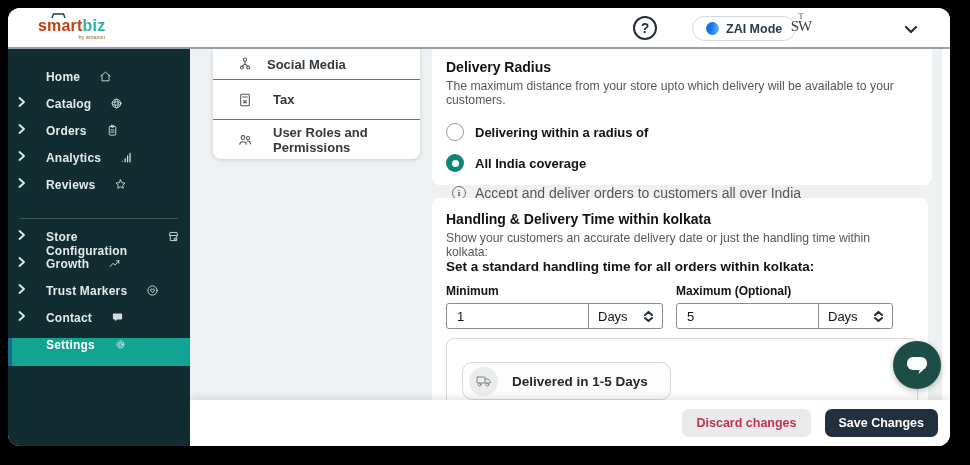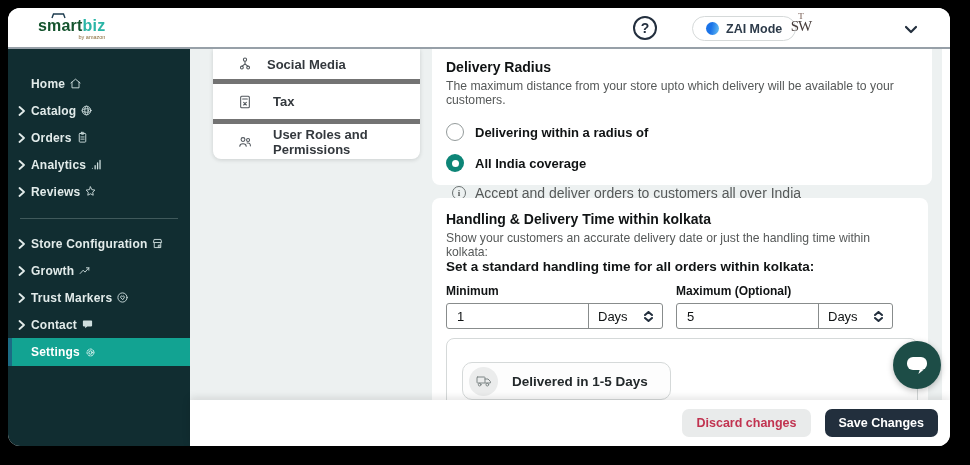--- a/index.html
+++ b/index.html
@@ -7,59 +7,59 @@
   *{box-sizing:border-box;}
   #window{position:absolute;left:8px;top:8px;width:942px;height:438px;background:#fff;
     border-radius:12px;overflow:hidden;}
 
   
   .header{position:absolute;left:0;top:0;width:942px;height:41px;background:#fff;
     border-bottom:2px solid #97a0a8;z-index:9;}
   .logo{position:absolute;left:30px;top:5px;line-height:1;}
   .logo .awning{display:block;margin-left:13px;margin-bottom:-1px;}
   .logo .word{font-size:16px;font-weight:700;letter-spacing:.2px;}
-  .logo .smart{color:#14532d;}
+  .logo .smart{color:#c2410c;}
   .logo .biz{color:#2ab5a6;}
   .logo .byline{display:block;text-align:right;font-size:5.5px;color:#8a6d3b;margin-top:1px;}
   .help-circle{position:absolute;left:625px;top:8px;width:24px;height:24px;border:2px solid #232f3e;
     border-radius:50%;display:flex;align-items:center;justify-content:center;
     font-size:14px;font-weight:700;color:#232f3e;cursor:pointer;}
   .zai-pill{position:absolute;left:684px;top:8px;height:25px;border:1px solid #d5d9d9;background:#fff;
     border-radius:999px;display:flex;align-items:center;gap:7px;padding:0 13px;cursor:pointer;}
   .zai-dot{width:13px;height:13px;border-radius:50%;background:linear-gradient(100deg,#1a73e8 40%,#66c0f4);}
   .zai-label{font-size:12.5px;font-weight:700;color:#2c3a49;}
   .monogram{position:absolute;left:778px;top:4px;width:30px;text-align:center;
     font-family:"Liberation Serif","DejaVu Serif",serif;color:#463c3a;line-height:1;}
   .monogram .mg-top{display:block;font-size:9px;letter-spacing:0;color:#6e5349;}
   .monogram .mg-main{display:block;font-size:15px;letter-spacing:-1px;margin-top:-2px;}
   .acct-chevron{position:absolute;left:896px;top:12px;cursor:pointer;}
 
   
   .sidebar{position:absolute;left:0;top:41px;width:182px;height:397px;background:#112d31;z-index:8;
     padding-top:21px;}
-  .side-item{display:flex;align-items:center;height:27px;padding:0 10px 0 10px;gap:4px;cursor:pointer;}
+  .side-item{display:flex;align-items:flex-start;height:27px;padding:0 10px 0 10px;gap:19px;cursor:pointer;}
   .side-chev{width:9px;display:flex;align-items:center;flex:0 0 9px;}
   .side-label{font-size:12px;font-weight:700;color:#e2ebea;letter-spacing:.2px;}
   .side-ic{display:flex;align-items:center;color:#cfdede;}
   .side-ic svg{stroke:currentColor;fill:none;stroke-width:1.7;stroke-linecap:round;stroke-linejoin:round;}
   .side-divider{border-top:1px solid #40595b;margin:13px 12px 11px 12px;}
   .side-item.selected{background:#12a392;position:relative;height:28px;}
   .side-item.selected::before{content:"";position:absolute;left:0;top:0;width:4px;height:100%;background:#1b6b84;}
   .side-item.selected .side-label{color:#ffffff;}
   .side-item.selected .side-ic{color:#eafaf7;}
 
   
   .content-bg{position:absolute;left:182px;top:41px;width:752px;height:397px;background:#edf1f1;}
 
   
   .menu-card{position:absolute;left:205px;top:41px;width:207px;height:110px;background:#fff;
     border-radius:0 0 8px 8px;box-shadow:0 1px 4px rgba(15,17,17,.15);overflow:hidden;z-index:2;}
   .menu-row{display:flex;align-items:center;gap:14px;height:40px;padding:0 24px;cursor:pointer;}
   .menu-row:first-child{height:30px;}
-  .menu-row + .menu-row{border-top:5px solid #737373;gap:20px;}
+  .menu-row + .menu-row{border-top:1px solid #737373;gap:20px;}
   .menu-ic{display:flex;align-items:center;color:#50565c;}
   .menu-ic svg{stroke:currentColor;fill:none;stroke-width:1.6;stroke-linecap:round;stroke-linejoin:round;}
   .menu-label{font-size:13px;font-weight:700;color:#33383d;}
 
   
   .card1{position:absolute;left:424px;top:41px;width:500px;height:136px;background:#fff;
     border-radius:0 0 8px 8px;padding:10px 14px 0 14px;z-index:1;}
   .card2{position:absolute;left:424px;top:190px;width:496px;height:210px;background:#fff;
     border-radius:8px;padding:13px 14px 0 14px;overflow:hidden;z-index:1;}
   .card-title{font-size:14px;font-weight:700;color:#101314;}

